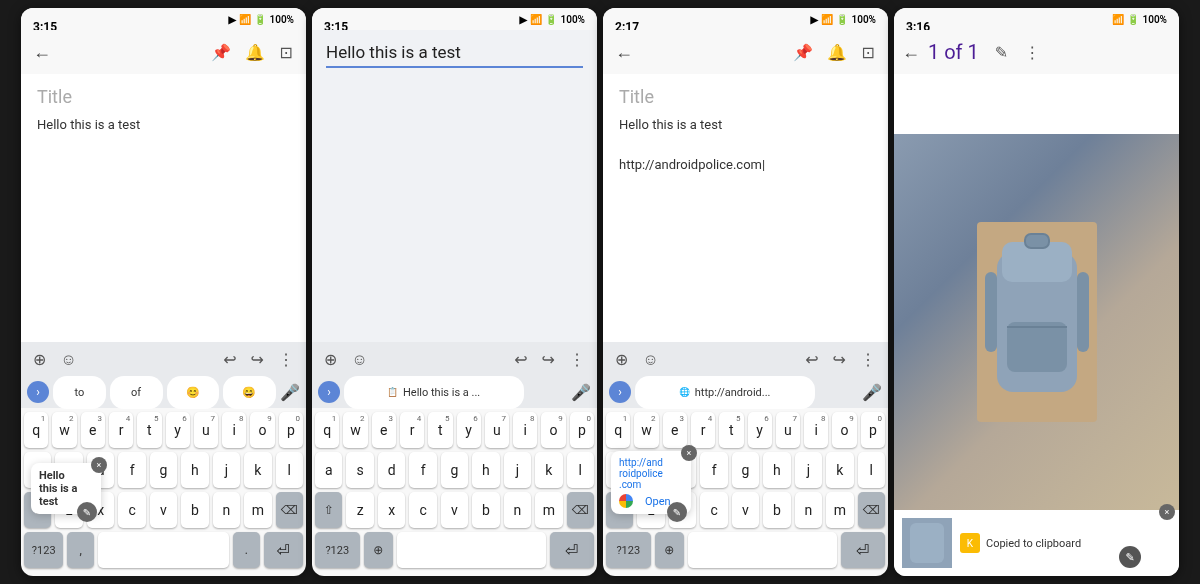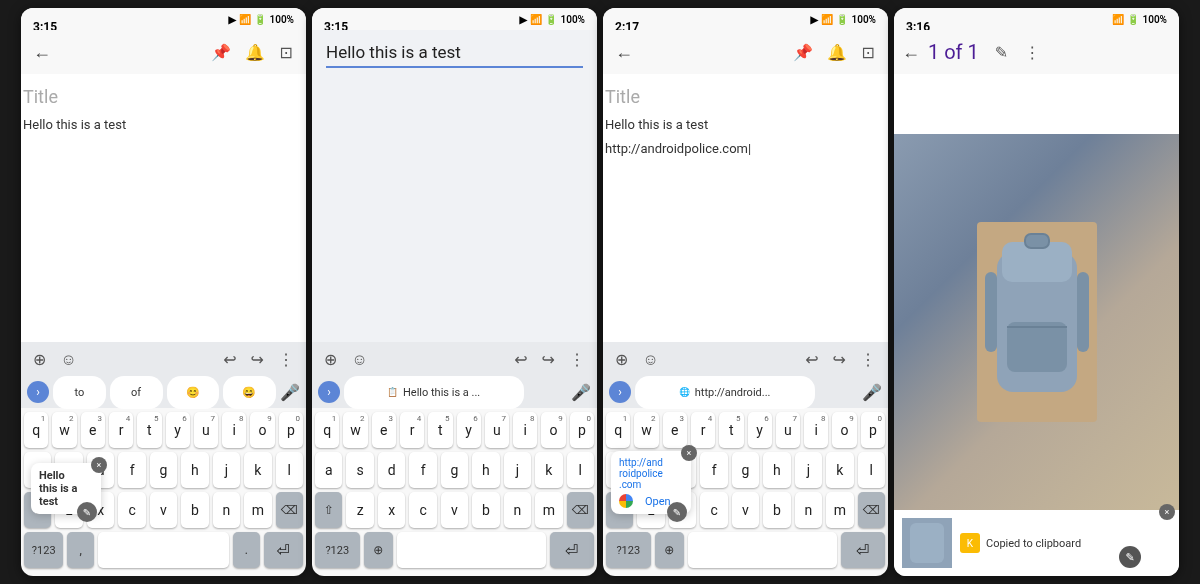--- a/index.html
+++ b/index.html
@@ -85,21 +85,21 @@
       font-size: 13px;
       font-weight: 500;
       cursor: pointer;
     }
     .share-icon { margin-left: auto; font-size: 16px; color: #555; }
 
     
     .note-content {
       flex: 1;
       background: white;
-      padding: 12px 2px;
+      padding: 12px 16px;
       overflow: hidden;
     }
     .note-title {
       font-size: 18px;
       color: #aaa;
       margin-bottom: 8px;
     }
     .note-body {
       font-size: 13px;
       color: #333;
@@ -602,21 +602,21 @@
       <div class="app-bar">
         <span class="back-icon">←</span>
         <div class="spacer"></div>
         <span class="icon-btn">📌</span>
         <span class="icon-btn">🔔</span>
         <span class="icon-btn">⊡</span>
       </div>
       <div class="note-content">
         <div class="note-title">Title</div>
         <div class="note-body">Hello this is a test</div>
-        <div class="note-body url-text" style="margin-top:4px;">http://androidpolice.com|</div>
+        <div class="note-body url-text" style="margin-top:20px;">http://androidpolice.com|</div>
       </div>
       <div class="keyboard-toolbar">
         <span class="kb-icon">⊕</span>
         <span class="kb-icon">☺</span>
         <span class="spacer"></span>
         <span class="kb-icon">↩</span>
         <span class="kb-icon">↪</span>
         <span class="kb-icon">⋮</span>
       </div>
       <div class="clip-row">

